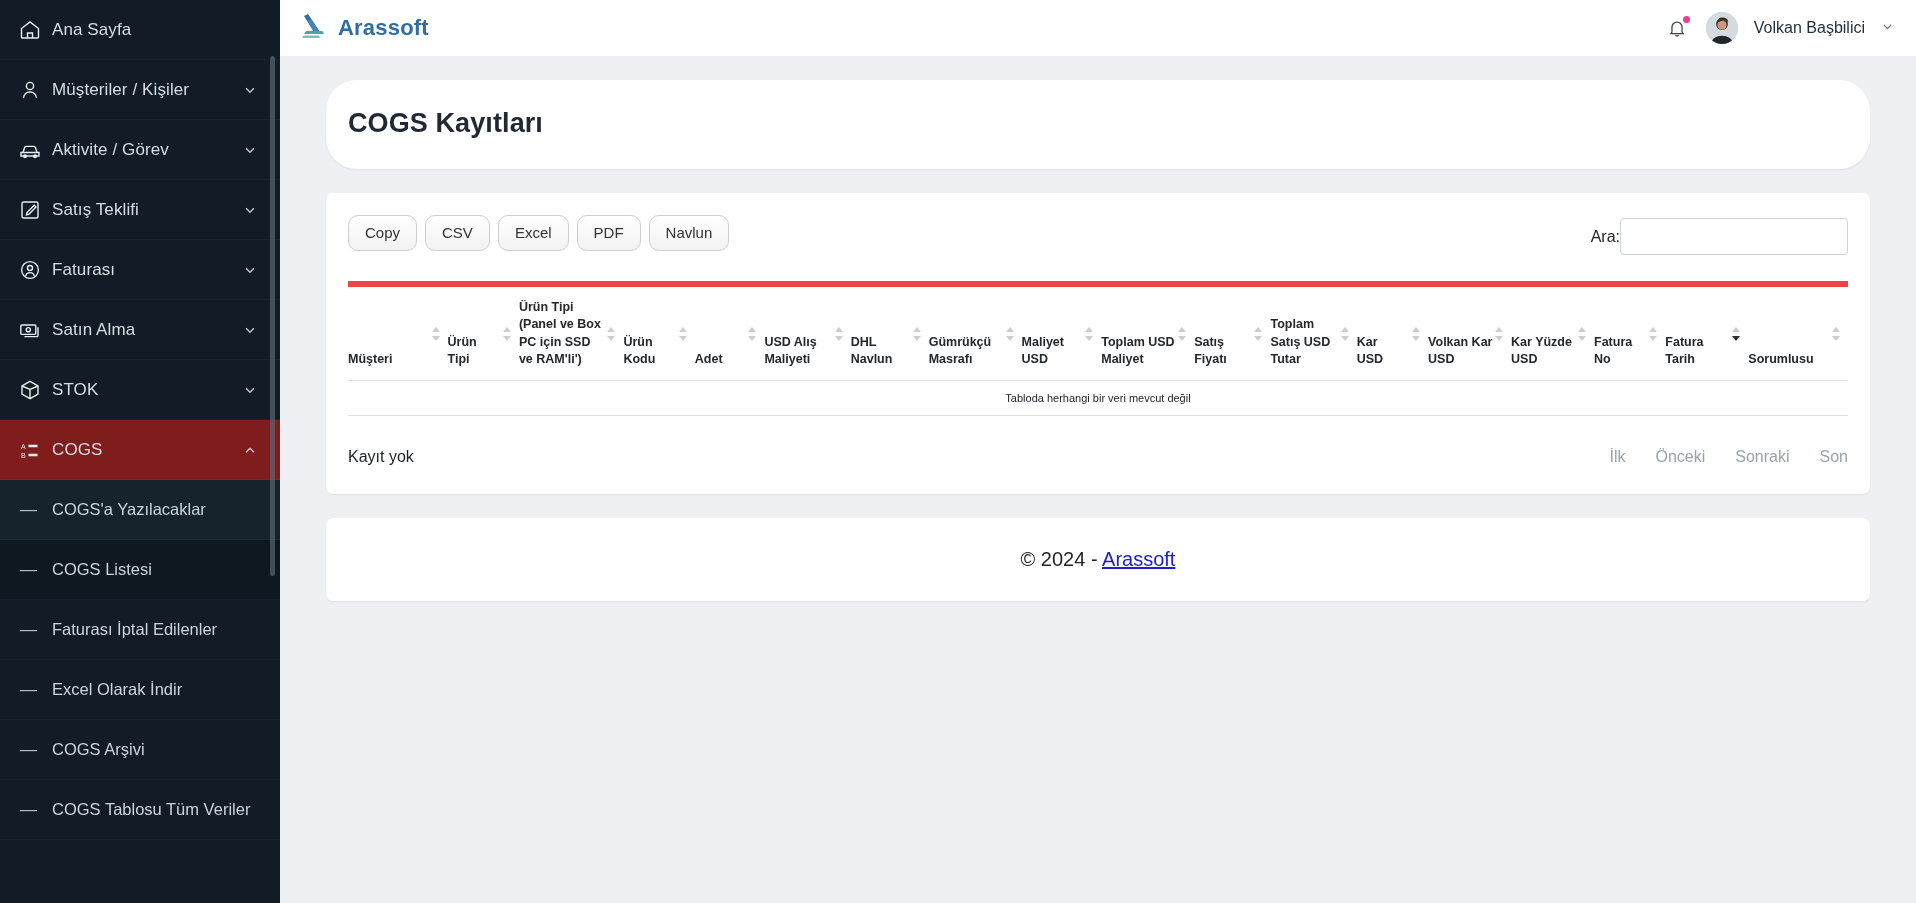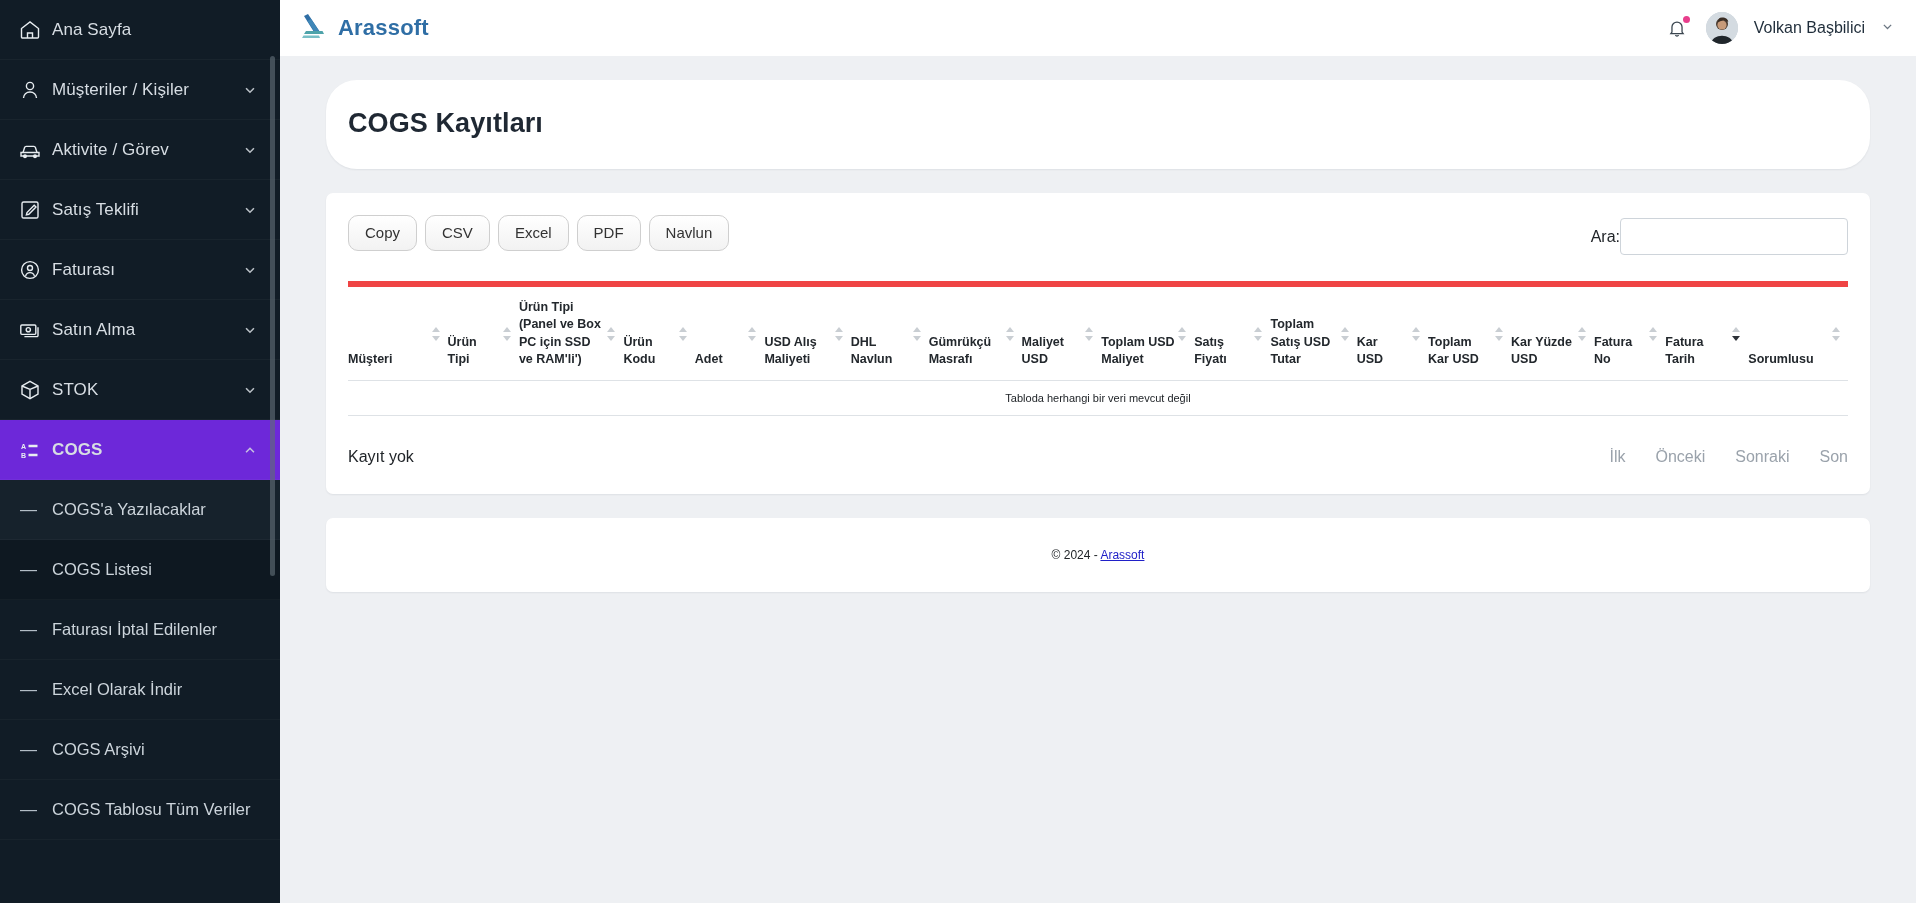--- a/index.html
+++ b/index.html
@@ -19,21 +19,21 @@
   }
   .sb-scroll { height:903px; overflow:hidden; position:relative; }
   .sb-item {
     display:flex; align-items:center; height:60px; padding:0 22px 0 18px;
     color:#d7dde3; font-size:17px; letter-spacing:.1px; cursor:pointer;
     border-bottom:1px solid rgba(255,255,255,.035);
   }
   .sb-item .ic { width:34px; flex:0 0 34px; display:flex; align-items:center; color:#e8edf1; }
   .sb-item .lbl { flex:1 1 auto; white-space:nowrap; }
   .sb-item .chev { width:16px; flex:0 0 16px; display:flex; align-items:center; justify-content:center; opacity:.85; }
-  .sb-item.active { background:#6d28d9;font-weight:bold; }
+  .sb-item.active { background:#7f1d1d; }
   .sb-sub {
     display:flex; align-items:center; height:60px; padding:0 22px 0 20px;
     color:#ccd4db; font-size:16.5px; cursor:pointer;
     border-bottom:1px solid rgba(255,255,255,.03);
   }
   .sb-sub .dash { width:32px; flex:0 0 32px; color:#b9c3cb; font-size:17px; }
   .sb-sub.hl { background:#16222c; }
   .sb-sub.hl2 { background:#0e1821; }
   .sb-track {
     position:absolute; top:56px; right:5px; width:5px; height:520px;
@@ -95,21 +95,21 @@
   td.dt-empty {
     text-align:center; font-size:11px; color:#212529; padding:11px 0;
     border-bottom:1px solid #dee2e6;
   }
   .dt-bottom { display:flex; align-items:center; justify-content:space-between; margin-top:32px; padding-bottom:6px;gap:9px;}
   .dt-info { font-size:16px; color:#212529; }
   .dt-page { display:flex; gap:30px; }
   .dt-page span { font-size:16px; color:#9aa2ab; cursor:default; }
 
   .card-footer { padding:30px 22px; text-align:center; }
-  .footer-text { font-size:12px; color:#212529; }
+  .footer-text { font-size:20px; color:#212529; }
   .footer-text a { color:#2020c8; text-decoration:underline; }
 </style>
 </head>
 <body>
 
 <div class="app">
 
   <nav class="sidebar">
     <div class="sb-scroll">
 
@@ -393,21 +393,21 @@
                     <i class="dn"></i>
                   </span></th>
               <th><span class="hd">Toplam Satış USD Tutar</span><span class="sorter">
                     <i class="up"></i>
                     <i class="dn"></i>
                   </span></th>
               <th><span class="hd">Kar USD</span><span class="sorter">
                     <i class="up"></i>
                     <i class="dn"></i>
                   </span></th>
-              <th><span class="hd">Toplam Kar USD</span><span class="sorter">
+              <th><span class="hd">Volkan Kar USD</span><span class="sorter">
                     <i class="up"></i>
                     <i class="dn"></i>
                   </span></th>
               <th><span class="hd">Kar Yüzde USD</span><span class="sorter">
                     <i class="up"></i>
                     <i class="dn"></i>
                   </span></th>
               <th><span class="hd">Fatura No</span><span class="sorter">
                     <i class="up"></i>
                     <i class="dn"></i>

